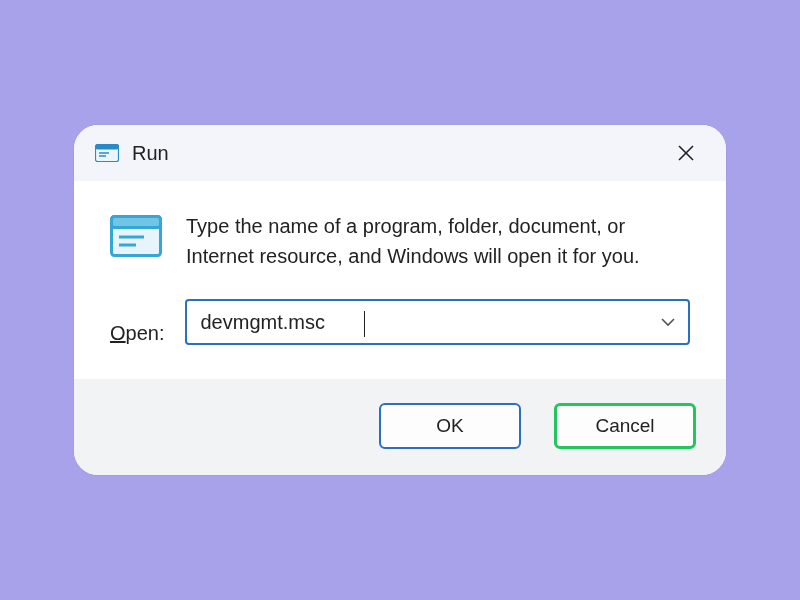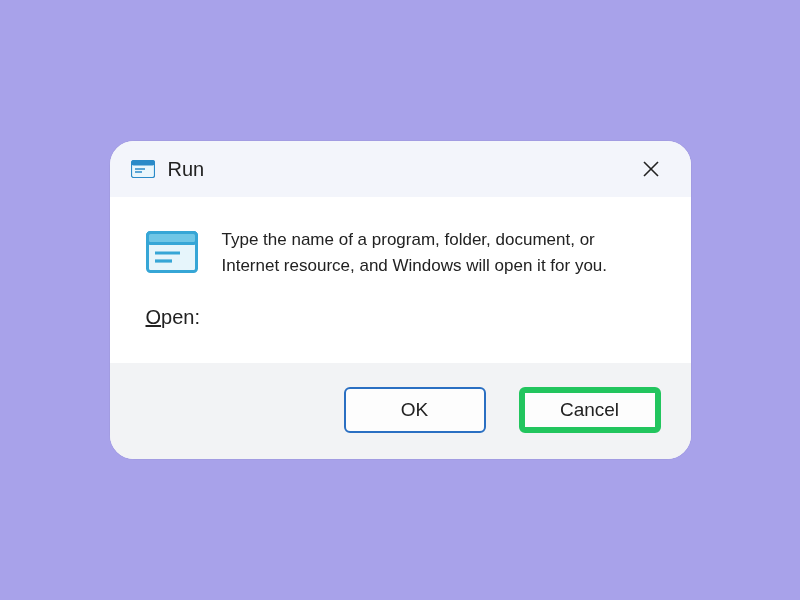--- a/index.html
+++ b/index.html
@@ -3,21 +3,21 @@
   <meta charset="utf-8">
   <style>
     * { box-sizing: border-box; margin: 0; padding: 0; }
     body {
       width: 800px; height: 600px;
       background: #a8a2ea;
       font-family: "Segoe UI", Arial, sans-serif;
       display: flex; align-items: center; justify-content: center;
     }
     .dialog {
-      width: 581px;
+      width: 652px;
       background: #ffffff;
       border-radius: 24px;
       overflow: hidden;
       box-shadow: 0 0 0 1px rgba(0,0,0,0.03);
     }
     .titlebar {
       height: 56px;
       background: #f3f5fb;
       display: flex; align-items: center;
       padding: 0 22px 0 20px;
@@ -41,21 +41,21 @@
       background: #ffffff;
     }
     .desc-row {
       display: flex; gap: 24px; align-items: flex-start;
       margin-bottom: 28px;
     }
     .run-icon-large {
       width: 58px; display:flex; justify-content:center; padding-top:4px;
     }
     .desc-text {
-      font-size: 17px; line-height: 1.5; color: #222;
+      font-size: 20px; line-height: 1.5; color: #222;
       max-width: 540px;
     }
     .open-row {
       display: flex; align-items: flex-end; gap: 20px;
       margin-bottom: 10px;
     }
     .open-label {
       font-size: 20px; color: #222;
     }
     .underline-first::first-letter { text-decoration: underline; }
@@ -81,21 +81,21 @@
       color: #555;
     }
     .footer {
       background: #f2f3f5;
       padding: 24px 30px 26px 30px;
       display: flex; justify-content: flex-end; gap: 33px;
       margin-top: 34px;
     }
     .btn {
       min-width: 142px; height: 46px;
-      border: 6px solid #22c55e;
+      border: 3px solid #22c55e;
       background: #fdfdfd;
       border-radius: 6px;
       font-size: 19px; color: #222;
       display: flex; align-items: center; justify-content: center;
       cursor: pointer;
     }
     .btn-primary {
       border: 2px solid #2a6fc2;
     }
   </style>
@@ -131,20 +131,29 @@
           <rect x="1.5" y="1.5" width="49" height="11" rx="3" fill="#6fc6e6" stroke="#36a6d6" stroke-width="3"></rect>
           <line x1="9" y1="22" x2="34" y2="22" stroke="#36a6d6" stroke-width="3.2"></line>
           <line x1="9" y1="30" x2="26" y2="30" stroke="#36a6d6" stroke-width="3.2"></line>
         </svg>
       </div>
       <div class="desc-text">Type the name of a program, folder, document, or Internet resource, and Windows will open it for you.</div>
     </div>
 
     <div class="open-row">
       <span class="open-label underline-first">Open:</span>
+      <div class="combo">
+        <input class="combo-input" type="text" value="devmgmt.msc" style="">
+        <span class="cursor-bar"></span>
+        <span class="chevron">
+          <svg width="16" height="10" viewBox="0 0 16 10">
+            <polyline points="2,2 8,8 14,2" fill="none" stroke="#555" stroke-width="1.6"></polyline>
+          </svg>
+        </span>
+      </div>
     </div>
   </div>
 
   <div class="footer">
     <div class="btn btn-primary">
       <span>OK</span>
     </div>
     <div class="btn">
       <span>Cancel</span>
     </div>

